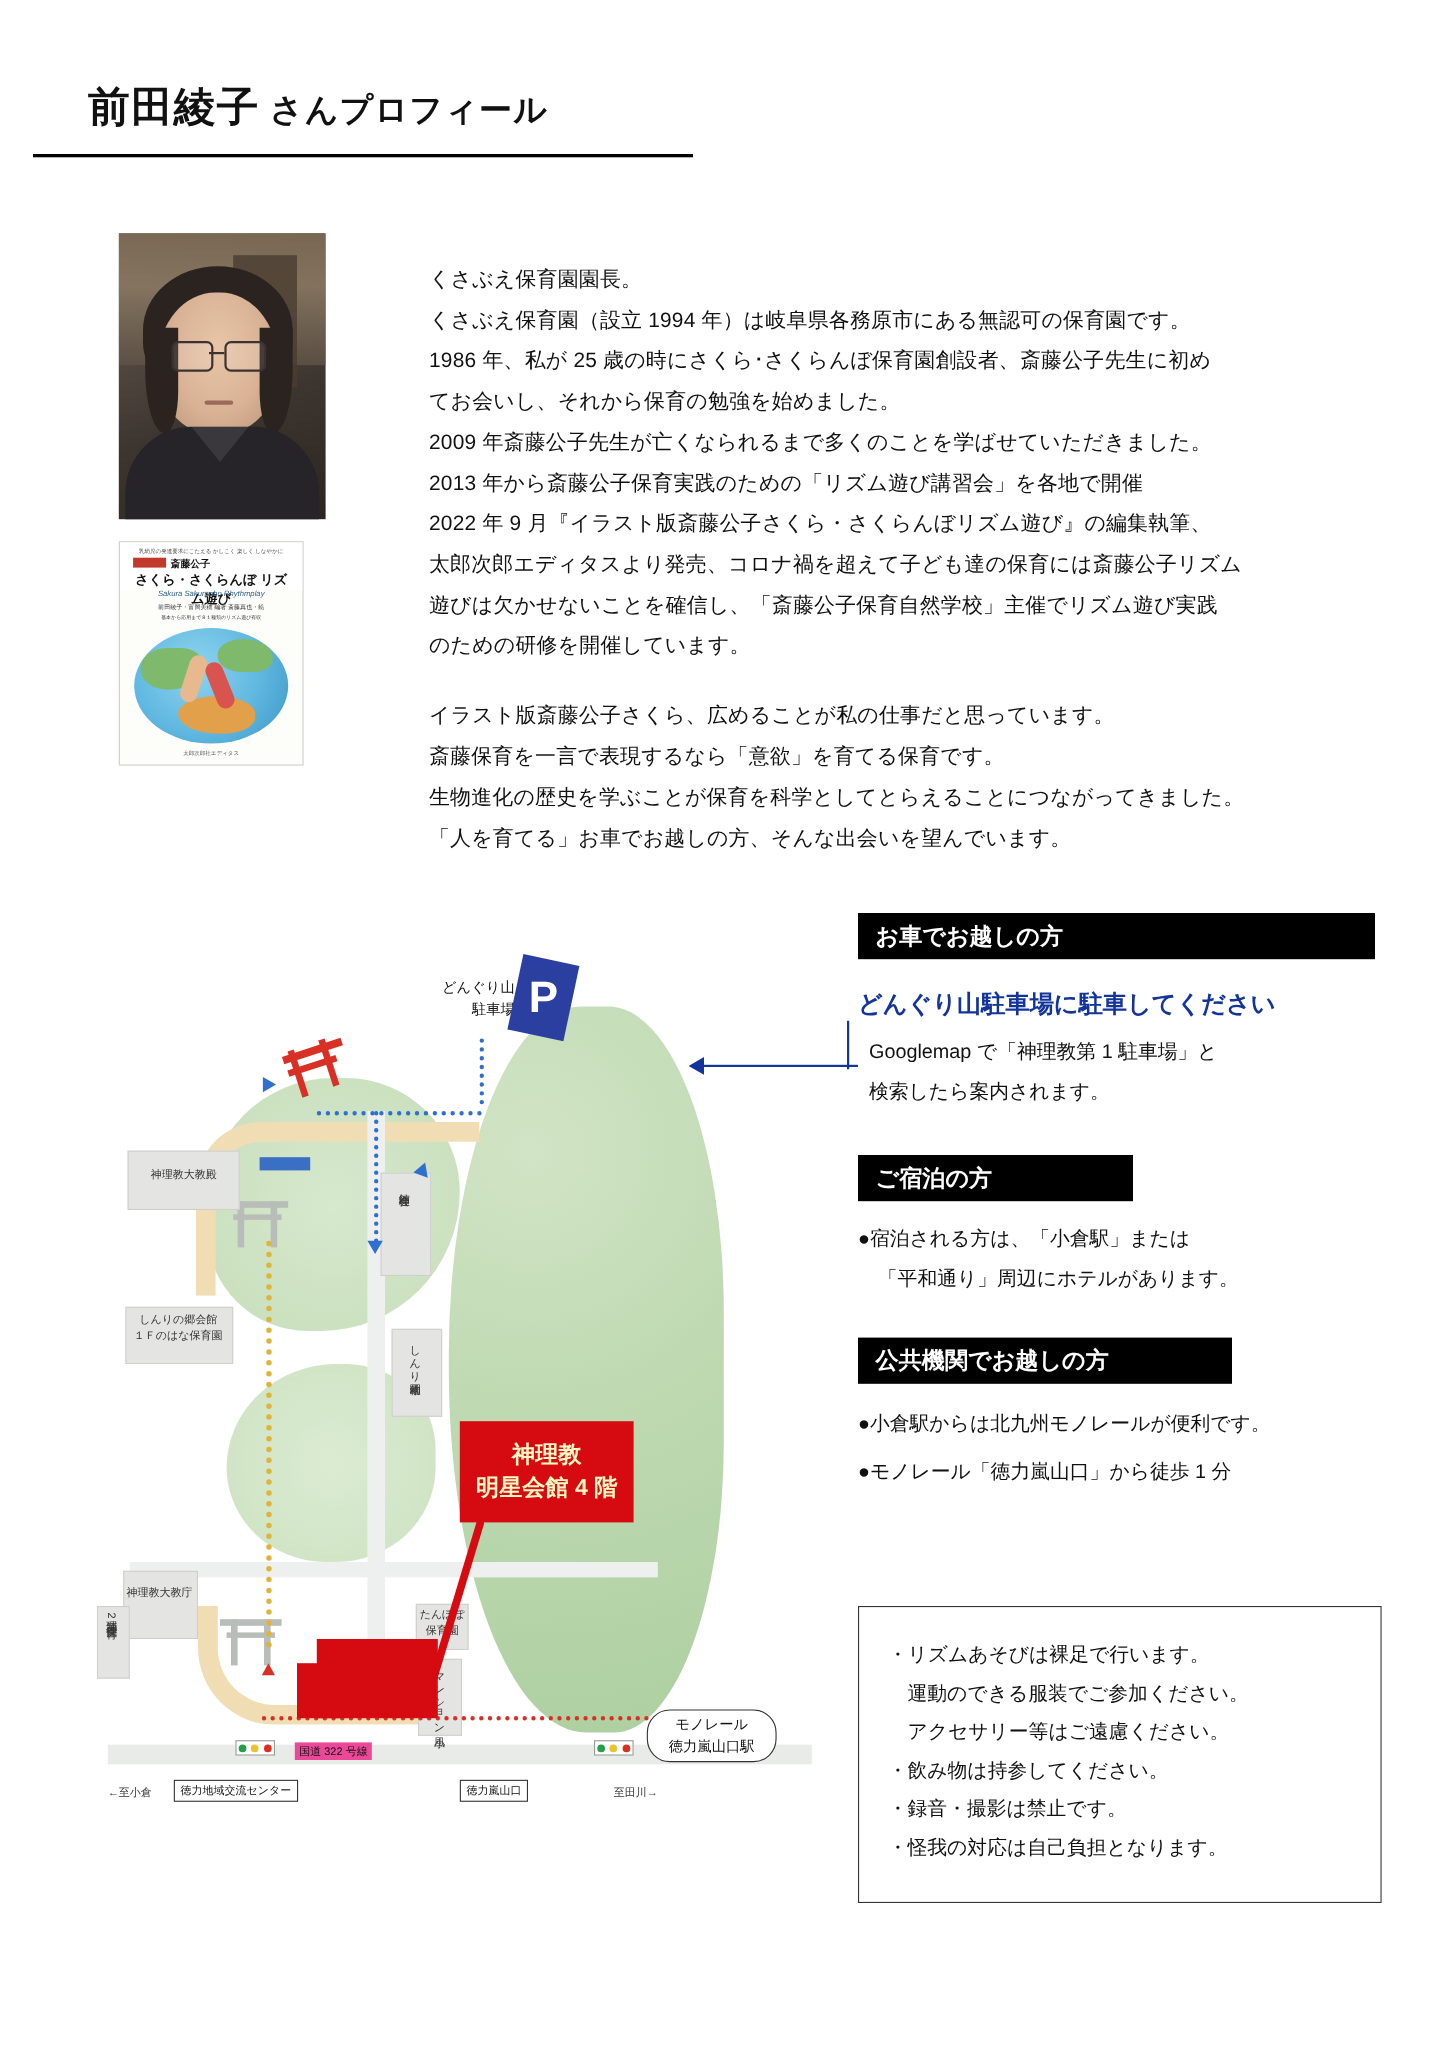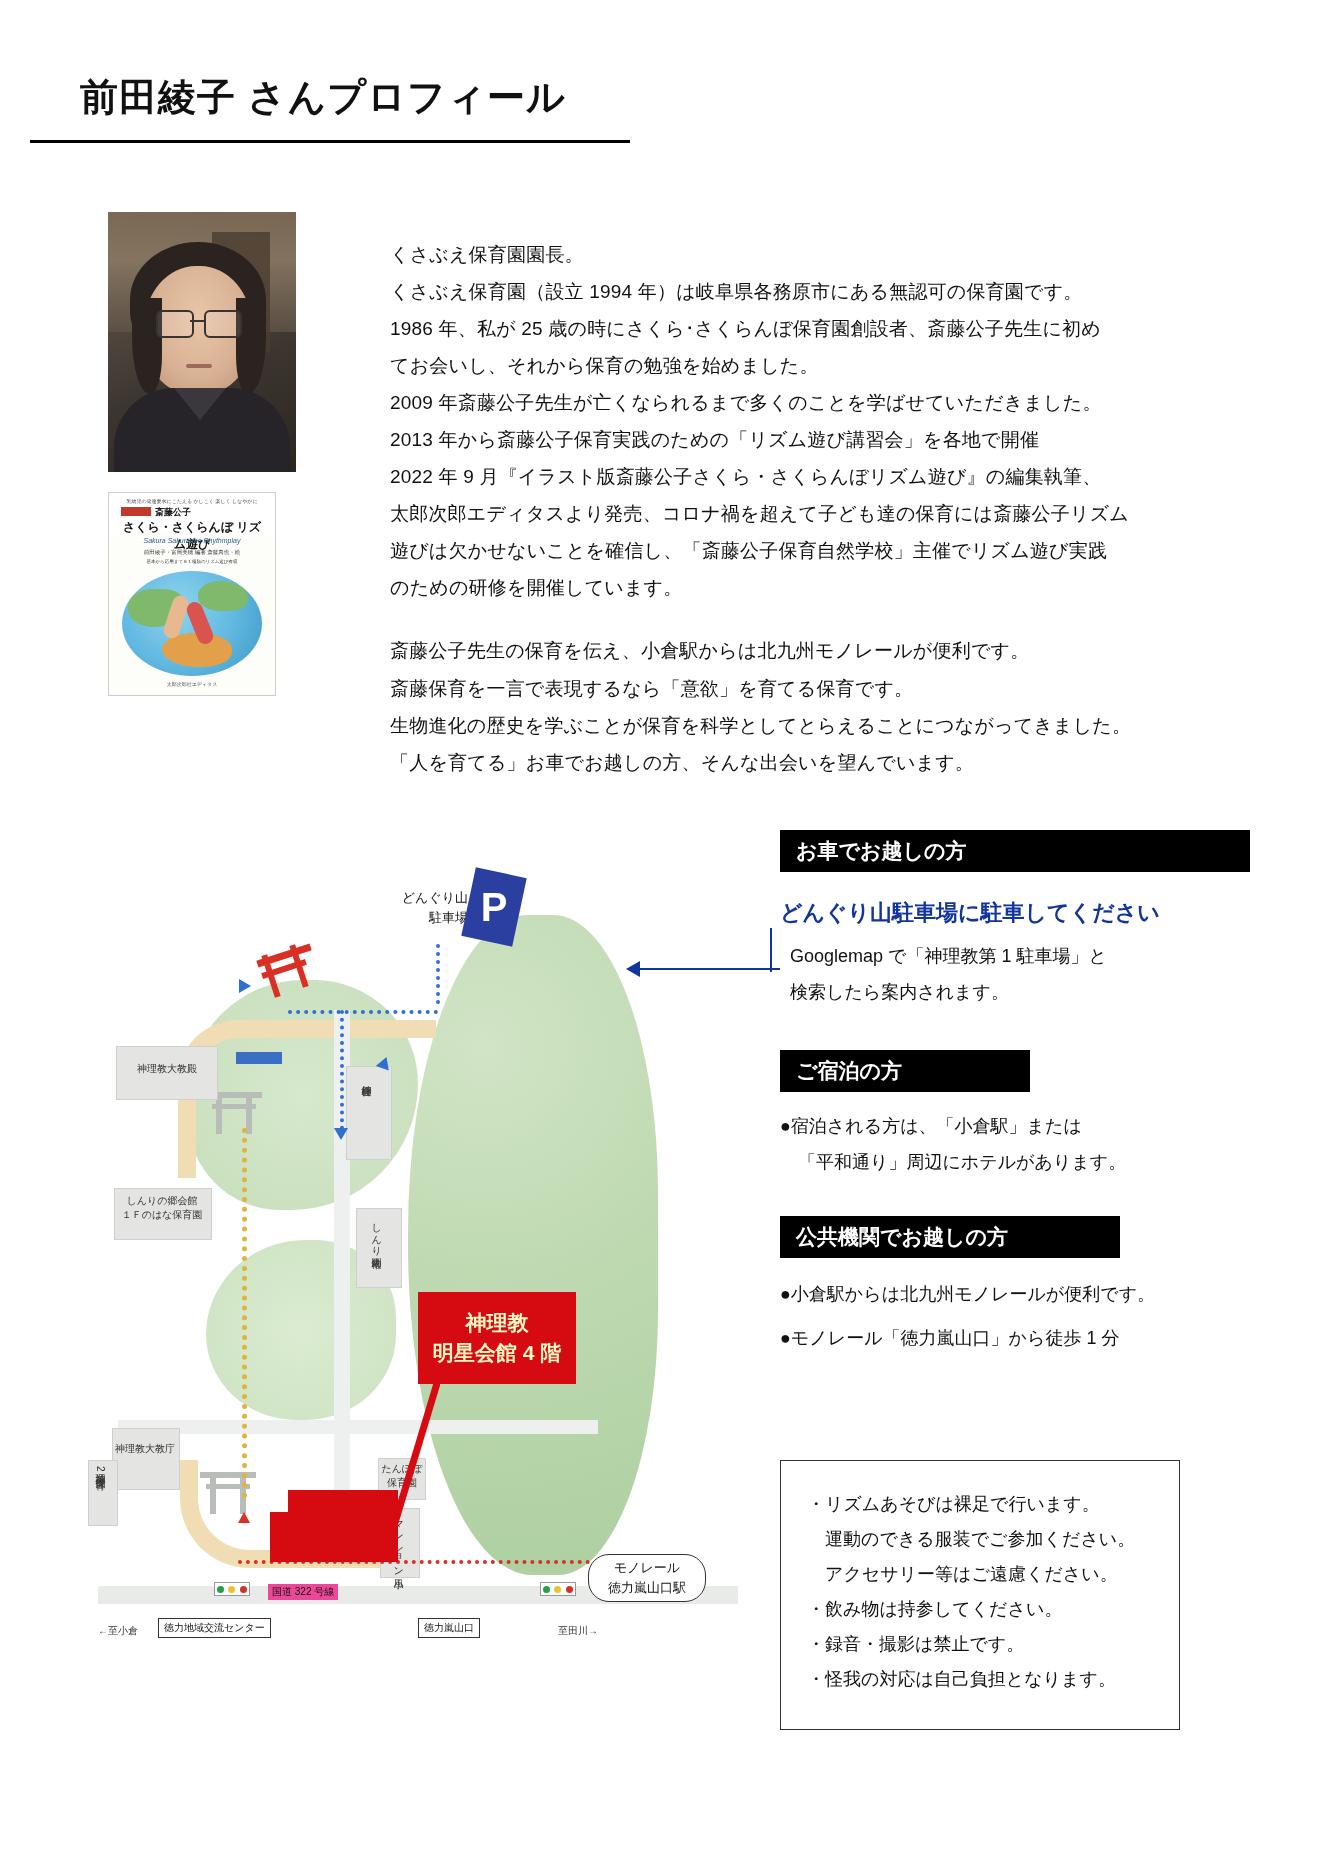--- a/index.html
+++ b/index.html
@@ -9,21 +9,21 @@
     font-family:"Liberation Sans", sans-serif;
     color:#111;
     position:relative;
     overflow:hidden;
   }
   .page{position:relative;width:1322px;height:1876px;}
 
   
   .title-wrap{position:absolute;left:80px;top:72px;width:540px;}
   .title{font-size:38px;font-weight:bold;letter-spacing:1px;white-space:nowrap;}
-  .title .small{font-size:38px;font-weight:bold;}
+  .title .small{font-size:30px;font-weight:bold;}
   .title-rule{position:absolute;left:30px;top:140px;width:600px;height:3px;background:#000;}
 
   
   .photo{
     position:absolute;left:108px;top:212px;width:188px;height:260px;
     background:linear-gradient(160deg,#6d6357 0%,#564b43 30%,#3d3630 60%,#2b2520 100%);
     overflow:hidden;
   }
   .photo .bgbuild{position:absolute;left:0;top:0;width:188px;height:120px;
     background:linear-gradient(180deg,#7d6a55 0%,#8a7963 40%,#5e5246 100%);opacity:.85;}
@@ -161,21 +161,21 @@
   .mono-box{position:absolute;left:500px;top:694px;width:118px;height:48px;border:1px solid #333;background:#fff;font-size:13px;line-height:1.5;text-align:center;padding-top:3px;box-sizing:border-box;}
 
   
   .hbar{
     position:absolute;background:#000;color:#fff;font-weight:bold;
     font-size:21px;padding:7px 16px;box-sizing:border-box;
   }
   .blue-head{position:absolute;color:#12349b;font-weight:bold;font-size:22px;}
   .rtext{position:absolute;font-size:18px;line-height:1.8;color:#111;}
   .notebox{
-    position:absolute;left:780px;top:1460px;width:400px;height:270px;border:1px solid #333;
+    position:absolute;left:780px;top:1460px;width:476px;height:270px;border:1px solid #333;
     box-sizing:border-box;padding:26px 26px;
     font-size:18px;line-height:1.95;color:#111;
   }
   .arrow-line{position:absolute;left:632px;top:968px;width:148px;height:2px;background:#12349b;}
   .arrow-head{position:absolute;left:626px;top:961px;width:0;height:0;border-top:8px solid transparent;border-bottom:8px solid transparent;border-right:14px solid #12349b;}
   .arrow-diag{position:absolute;left:770px;top:928px;width:2px;height:44px;background:#12349b;}
 </style>
 </head>
 <body>
 
@@ -227,21 +227,21 @@
     <p>くさぶえ保育園（設立 1994 年）は岐阜県各務原市にある無認可の保育園です。</p>
     <p>1986 年、私が 25 歳の時にさくら･さくらんぼ保育園創設者、斎藤公子先生に初め</p>
     <p>てお会いし、それから保育の勉強を始めました。</p>
     <p>2009 年斎藤公子先生が亡くなられるまで多くのことを学ばせていただきました。</p>
     <p>2013 年から斎藤公子保育実践のための「リズム遊び講習会」を各地で開催</p>
     <p>2022 年 9 月『イラスト版斎藤公子さくら・さくらんぼリズム遊び』の編集執筆、</p>
     <p>太郎次郎エディタスより発売、コロナ禍を超えて子ども達の保育には斎藤公子リズム</p>
     <p>遊びは欠かせないことを確信し、「斎藤公子保育自然学校」主催でリズム遊び実践</p>
     <p>のための研修を開催しています。</p>
     <div class="gap"></div>
-    <p>斎藤公子先生の保育を伝え、小倉駅からは北九州モノレールが便利です。</p>
+    <p>イラスト版斎藤公子さくら、広めることが私の仕事だと思っています。</p>
     <p>斎藤保育を一言で表現するなら「意欲」を育てる保育です。</p>
     <p>生物進化の歴史を学ぶことが保育を科学としてとらえることにつながってきました。</p>
     <p>「人を育てる」お車でお越しの方、そんな出会いを望んでいます。</p>
   </div>
 
   <div class="map">
     <div class="forest"></div>
     <div class="forest2"></div>
     <div class="forest3"></div>
 

